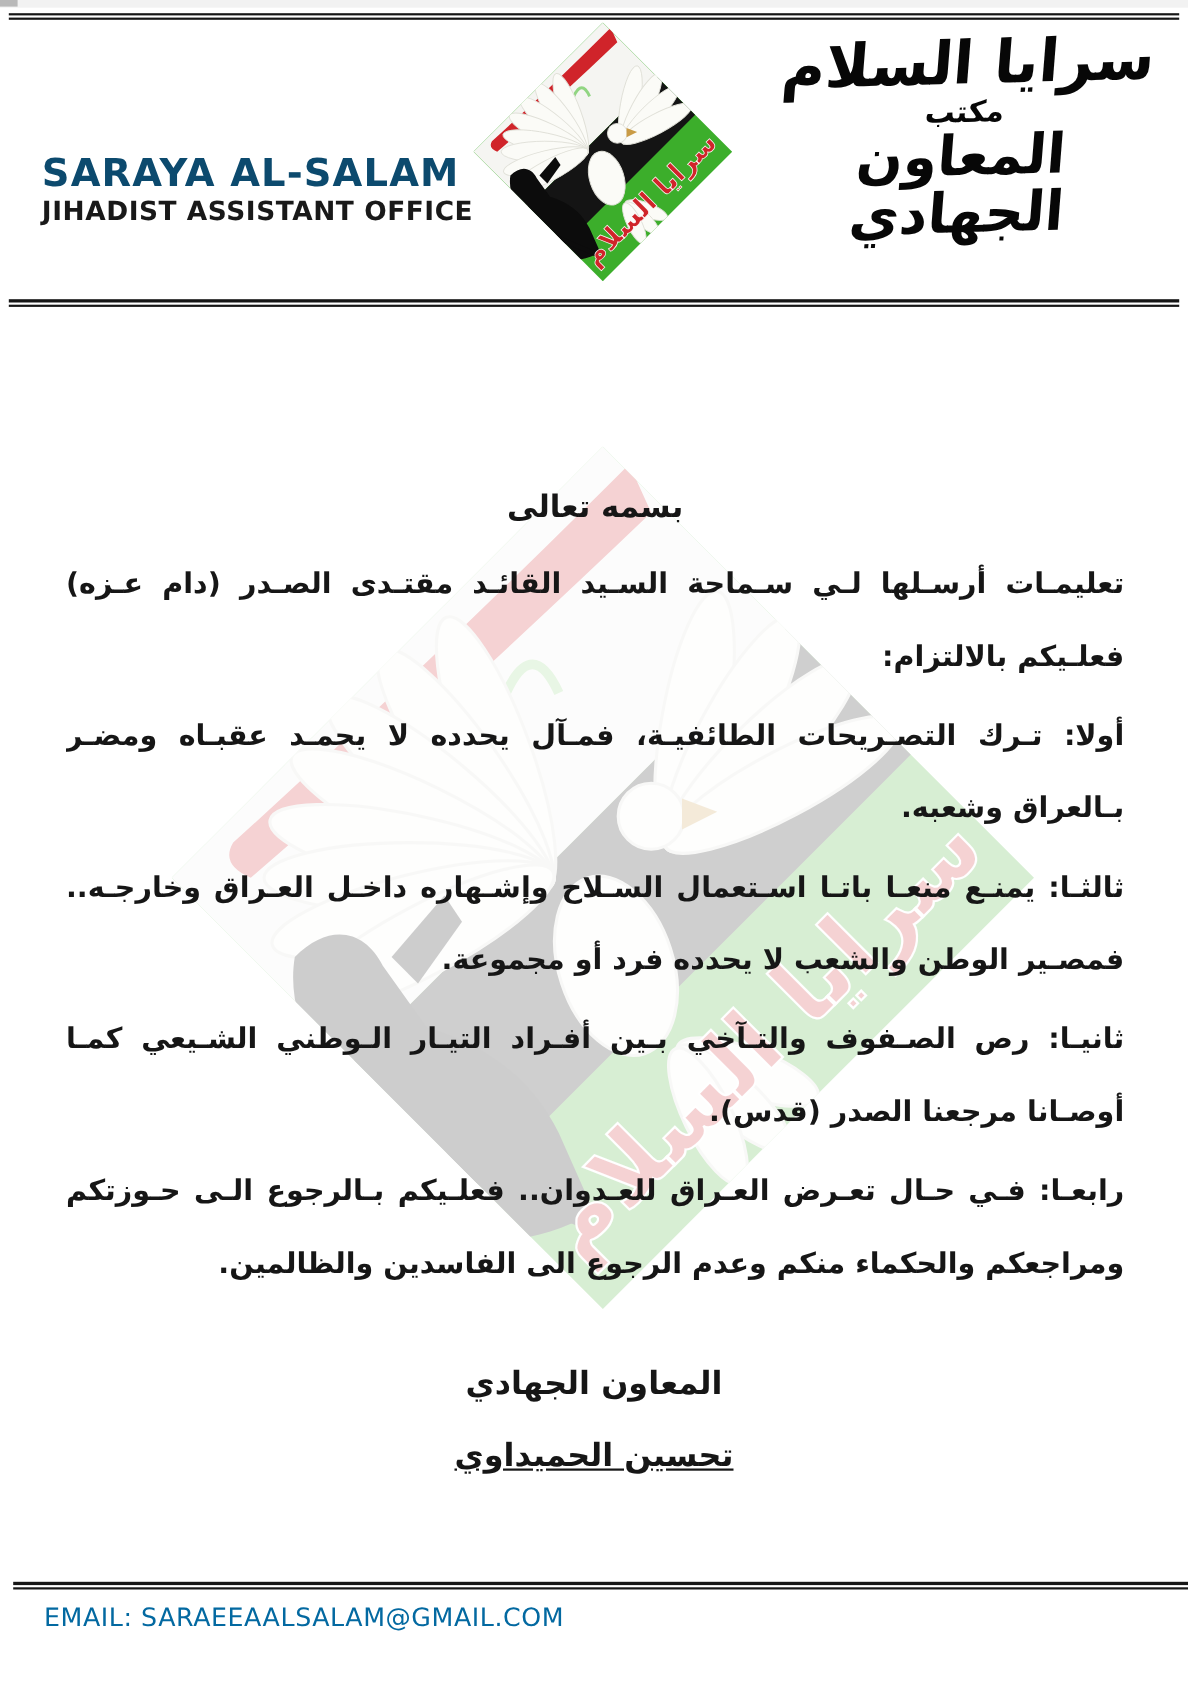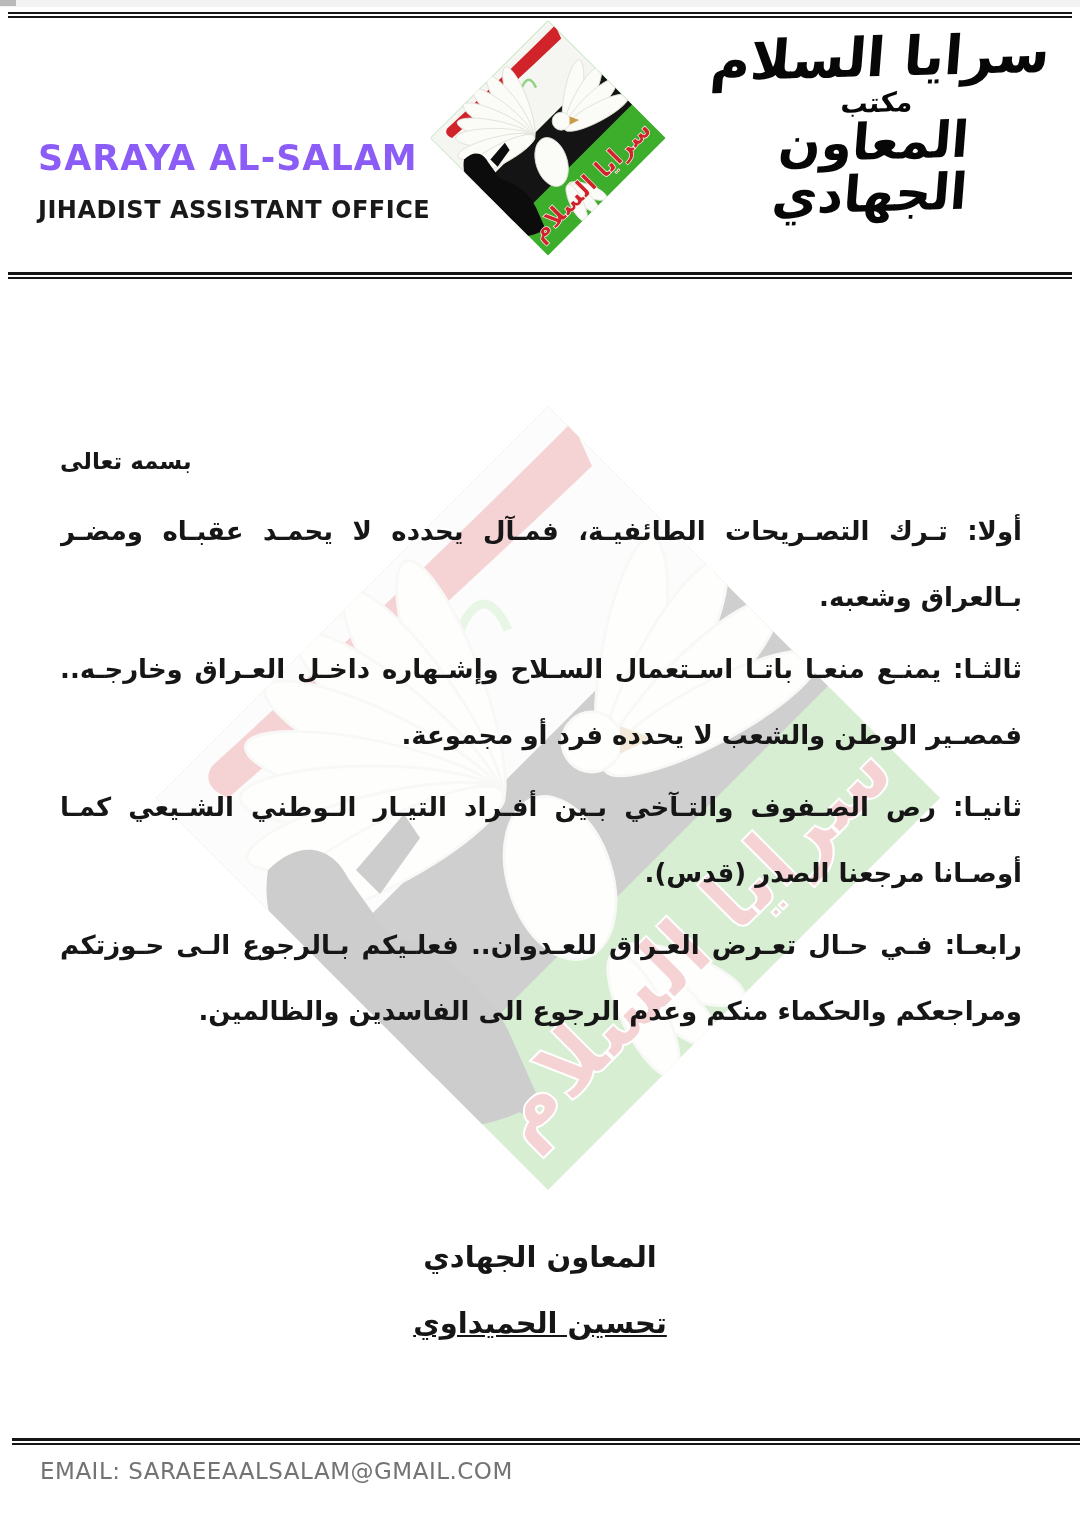--- a/index.html
+++ b/index.html
@@ -17,22 +17,22 @@
 
   
   .rule{position:absolute;left:8px;right:8px;background:#ffffff;
         border-top:2px solid #161616;border-bottom:2px solid #161616;height:2px;}
   .rule-top{top:12px;}
   .rule-header{top:272px;border-top-width:3px;}
   .rule-footer{top:1438px;left:12px;right:0;border-top-width:3px;}
 
   
   .brand{position:absolute;left:38px;top:138px;width:400px;}
-  .brand-title{font-size:35px;font-weight:bold;letter-spacing:1px;color:#8b5cf6;line-height:1.15;}
-  .brand-subtitle{font-size:24px;font-weight:bold;letter-spacing:.5px;color:#191919;margin-top:18px;}
+  .brand-title{font-size:35px;font-weight:bold;letter-spacing:1px;color:#0c4a6e;line-height:1.15;}
+  .brand-subtitle{font-size:24px;font-weight:bold;letter-spacing:.5px;color:#191919;margin-top:0;}
 
   .calligraphy{
     position:absolute;left:690px;top:30px;width:370px;
     direction:rtl;text-align:center;color:#070707;
     transform:rotate(-1.5deg) skewX(-6deg);
   }
   .callig-l1{font-size:54px;font-weight:bold;line-height:1.05;}
   .callig-l2{font-size:27px;font-weight:bold;line-height:1.0;margin-top:2px;}
   .callig-l3{font-size:50px;font-weight:bold;line-height:1.05;margin-top:0px;}
 
@@ -40,38 +40,38 @@
   .logo{position:absolute;left:428px;top:18px;width:240px;height:240px;}
   .watermark{position:absolute;left:148px;top:398px;width:800px;height:800px;opacity:.2;z-index:0;}
   .logo svg,.watermark svg{display:block;width:100%;height:100%;}
 
   
   .doc-body{
     position:absolute;left:60px;right:58px;top:424px;z-index:2;
     direction:rtl;
     font-weight:bold;font-size:26px;color:#161616;
   }
-  .basmala{height:74px;line-height:74px;text-align:left;font-size:23px;}
+  .basmala{height:74px;line-height:74px;text-align:center;font-size:28px;}
   .para{
     line-height:66px;height:132px;overflow:hidden;
     margin:0 0 6px 0;
     text-align:justify;
   }
   .signature{
     position:absolute;left:0;right:0;top:1224px;z-index:2;
     direction:rtl;text-align:center;
     font-weight:bold;font-size:29px;line-height:66px;color:#161616;
   }
   .signature div{margin-bottom:0px;}
   .signature .sig-name{margin-top:0px;text-decoration:underline;}
 
   
   .footer-email{
     position:absolute;left:40px;top:1458px;z-index:2;
-    font-size:23px;letter-spacing:.5px;color:#737373;
+    font-size:23px;letter-spacing:.5px;color:#0369a1;
   }
 </style>
 </head>
 <body>
 
 <div class="page">
 
   <div class="top-strip"></div>
   <div class="corner-notch"></div>
 
@@ -175,20 +175,21 @@
   <div class="calligraphy">
     <div class="callig-l1">سرايا السلام</div>
     <div class="callig-l2">مكتب</div>
     <div class="callig-l3">المعاون الجهادي</div>
   </div>
 
   <div class="rule rule-header"></div>
 
   <div class="doc-body">
     <div class="basmala">بسمه تعالى</div>
+    <p class="para">تعليمـات أرسـلها لـي سـماحة السـيد القائـد مقتـدى الصـدر (دام عـزه) فعلـيكم بالالتزام:</p>
     <p class="para">أولا: تـرك التصـريحات الطائفيـة، فمـآل يحدده لا يحمـد عقبـاه ومضـر بـالعراق وشعبه.</p>
     <p class="para">ثالثـا: يمنـع منعـا باتـا اسـتعمال السـلاح وإشـهاره داخـل العـراق وخارجـه.. فمصـير الوطن والشعب لا يحدده فرد أو مجموعة.</p>
     <p class="para">ثانيـا: رص الصـفوف والتـآخي بـين أفـراد التيـار الـوطني الشـيعي كمـا أوصـانا مرجعنا الصدر (قدس).</p>
     <p class="para">رابعـا: فـي حـال تعـرض العـراق للعـدوان.. فعلـيكم بـالرجوع الـى حـوزتكم ومراجعكم والحكماء منكم وعدم الرجوع الى الفاسدين والظالمين.</p>
   </div>
 
   <div class="signature">
     <div>المعاون الجهادي</div>
     <div class="sig-name">تحسين الحميداوي</div>
   </div>

